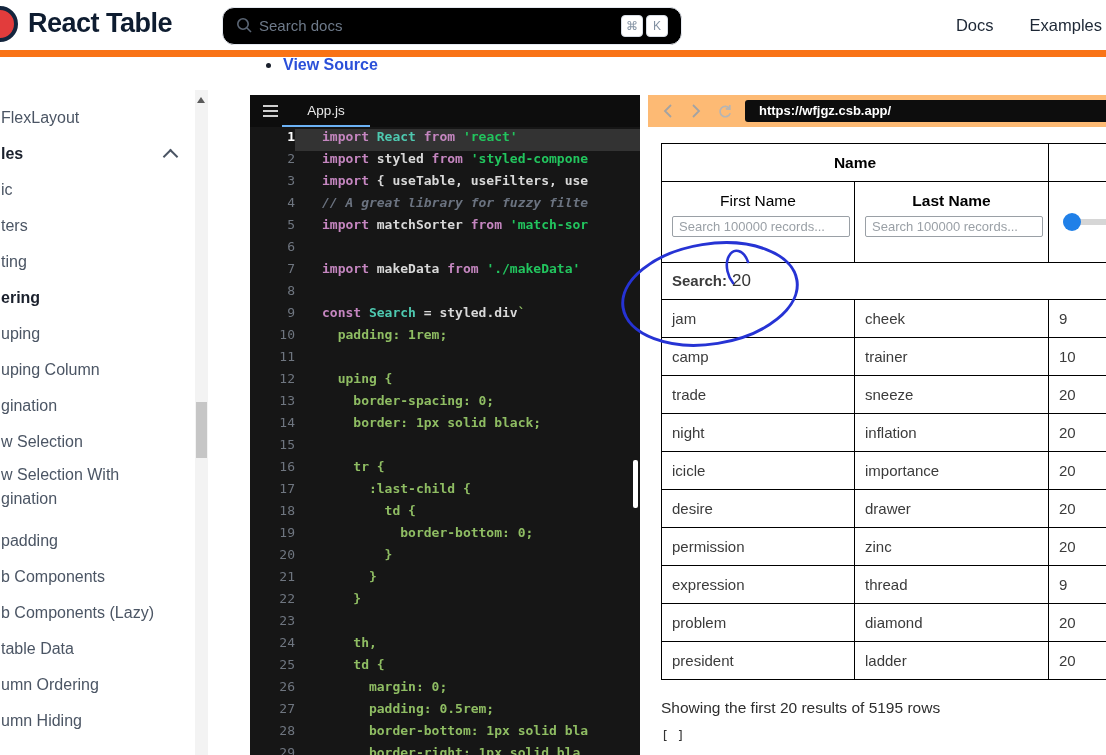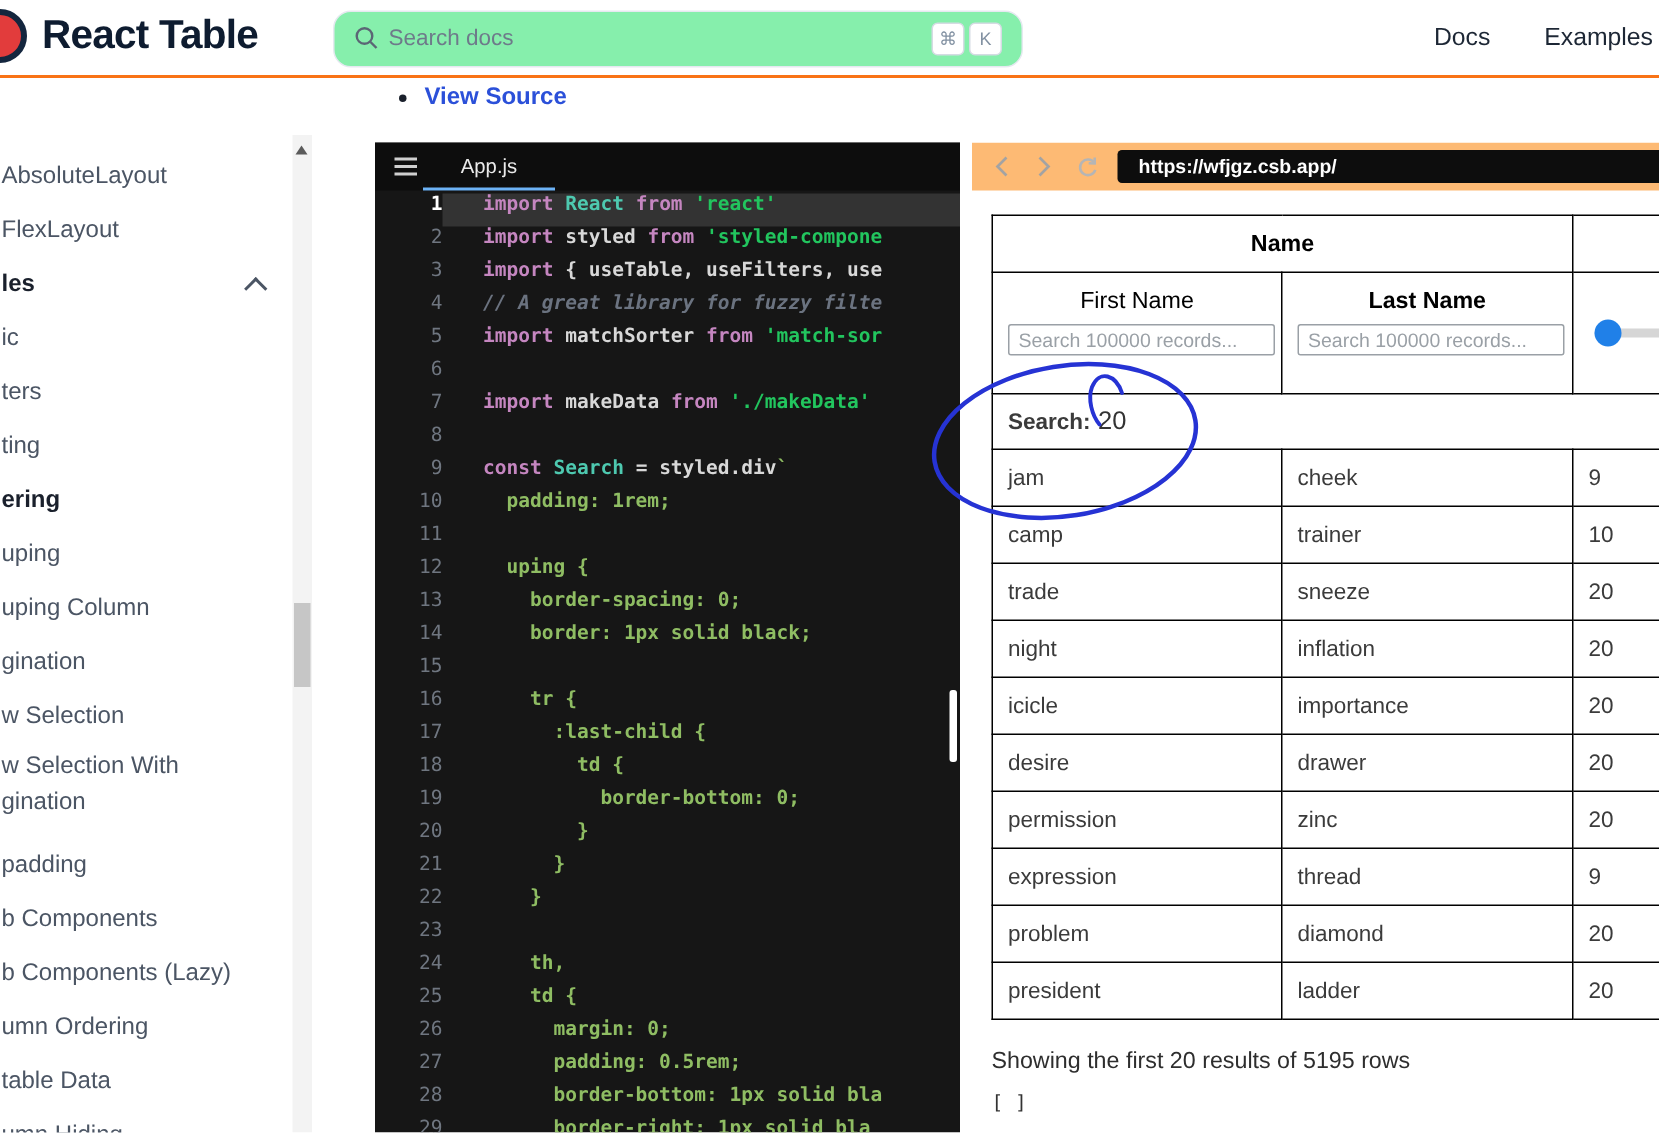--- a/index.html
+++ b/index.html
@@ -1,26 +1,26 @@
 <!DOCTYPE html>
 <html><head>
 <meta charset="utf-8">
 <style>
   html,body{margin:0;padding:0}
   body{position:relative;width:1106px;height:755px;overflow:hidden;background:#fff;
        font-family:"Liberation Sans",sans-serif;}
 
   
   .navbar{position:absolute;left:0;top:0;width:1106px;height:50px;background:#fff;
-          border-bottom:2px solid #f97316;z-index:6}
+          border-bottom:7px solid #f97316;z-index:6}
   .logo{position:absolute;left:28px;top:8px;font-size:27px;font-weight:bold;color:#0e1c30;
         letter-spacing:-.5px;white-space:nowrap}
   .logo-dot{position:absolute;left:-46px;top:-2px;width:28px;height:28px;border-radius:50%;
             background:#e23c3c;border:4px solid #14263e}
-  .searchbox{position:absolute;left:222px;top:7px;width:458px;height:36px;background:#86efac;
+  .searchbox{position:absolute;left:222px;top:7px;width:458px;height:36px;background:#000000;
              border:1px solid #e5e9f0;border-radius:12px}
   .search-glyph{position:absolute;left:13px;top:9px}
   .search-ph{position:absolute;left:36px;top:9px;font-size:15px;color:#6e7a8a}
   .kbd{position:absolute;top:7px;width:20px;height:20px;border:1px solid #d5dbe3;border-radius:4px;
        background:#fff;color:#8291a2;font-size:12px;text-align:center;line-height:20px}
   .kbd-cmd{right:38px}.kbd-k{right:13px}
   .nav-links{position:absolute;right:4px;top:0;height:50px;display:flex;align-items:center;
              gap:36px;font-size:16.5px;color:#1d2735;font-weight:500}
   .nav-links a{cursor:pointer}
 
@@ -121,23 +121,20 @@
   </div>
   <div class="nav-links">
     <a>Docs</a>
     <a>Examples</a>
   </div>
 </div>
 
 <div class="sidebar">
   <ul id="sidebar-list">
       <li>
-        <span>AbsoluteLayout</span>
-      </li>
-      <li>
         <span>FlexLayout</span>
       </li>
       <li class="bold">
         <span>les</span>
         <span class="chev"></span>
       </li>
       <li>
         <span>ic</span>
       </li>
       <li>
@@ -168,24 +165,24 @@
       <li>
         <span>padding</span>
       </li>
       <li>
         <span>b Components</span>
       </li>
       <li>
         <span>b Components (Lazy)</span>
       </li>
       <li>
+        <span>table Data</span>
+      </li>
+      <li>
         <span>umn Ordering</span>
-      </li>
-      <li>
-        <span>table Data</span>
       </li>
       <li>
         <span>umn Hiding</span>
       </li>
     </ul>
   <div class="sb-scroll">
     <div class="sb-arrow"></div>
     <div class="sb-thumb"></div>
   </div>
 </div>

